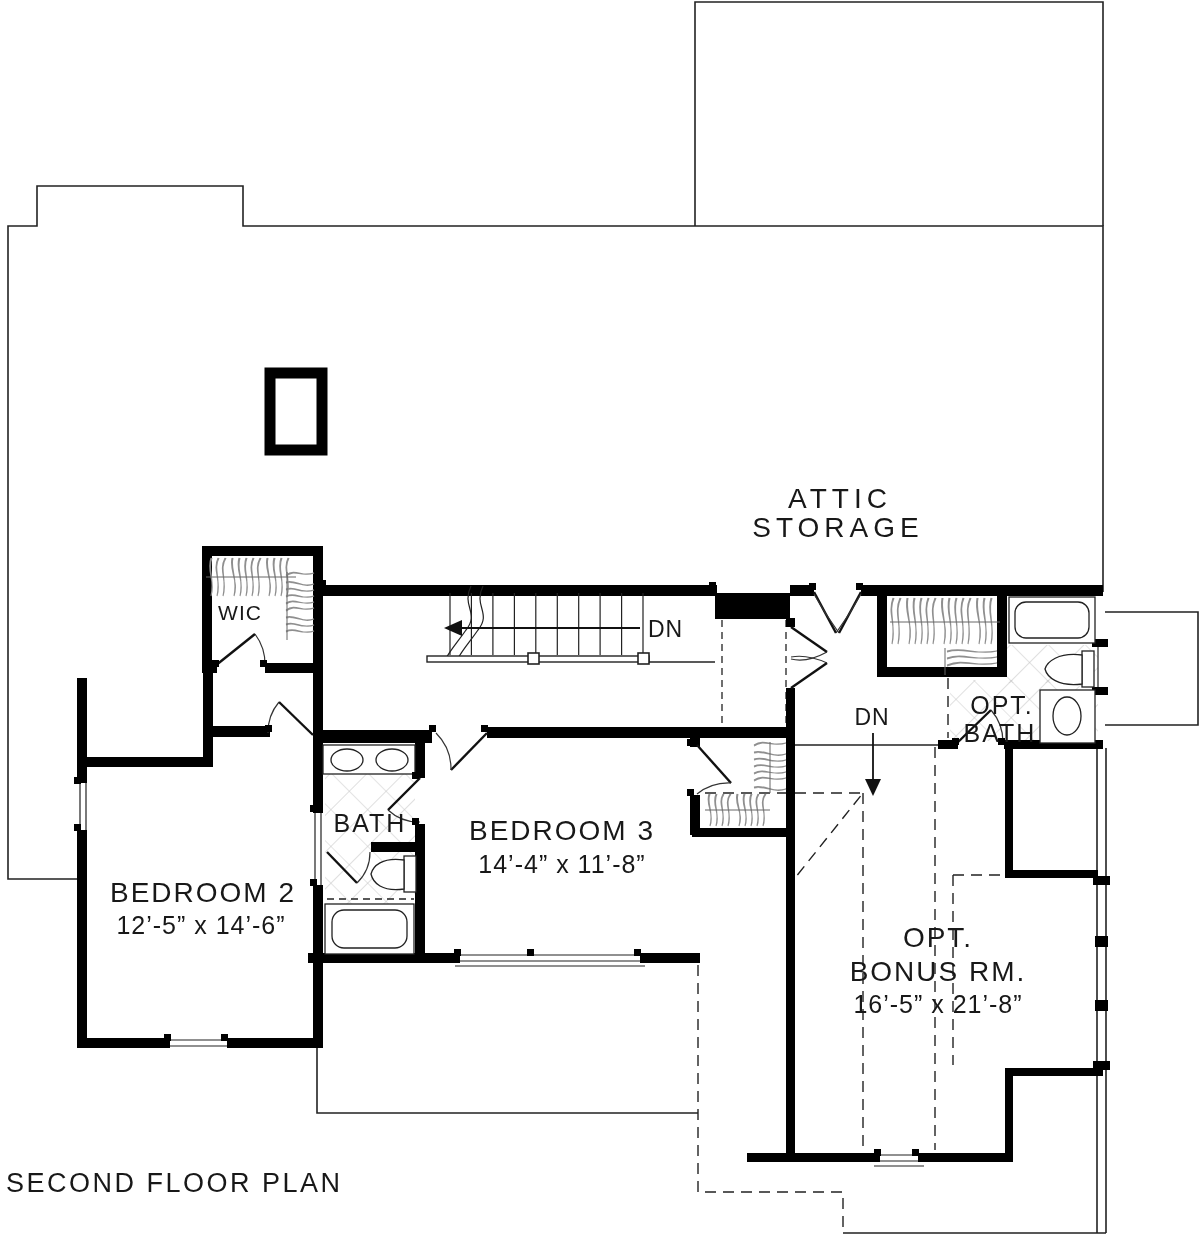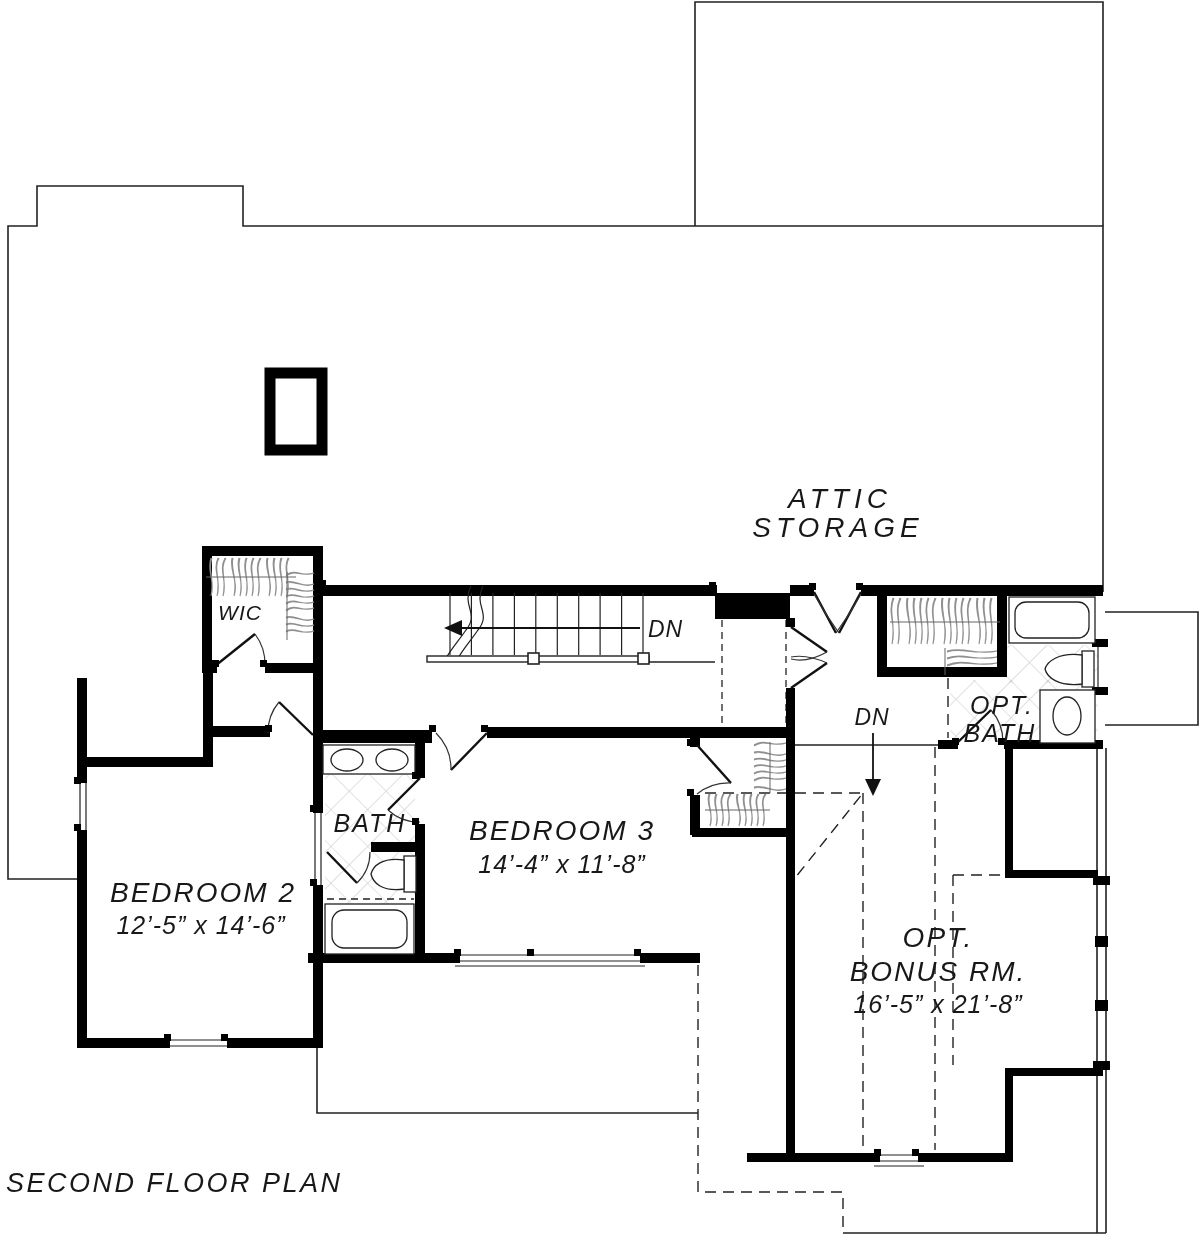--- a/index.html
+++ b/index.html
@@ -1,16 +1,16 @@
 <!DOCTYPE html>
 <html><head>
 <meta charset="utf-8">
 <style>
   html,body{margin:0;padding:0;background:#ffffff;}
-  #stage{position:relative;width:1200px;height:1244px;background:#fff;overflow:hidden;font-style:italic;}
+  #stage{position:relative;width:1200px;height:1244px;background:#fff;overflow:hidden;}
   svg{display:block;}
   text{font-family:"Liberation Sans", sans-serif;fill:#181818;}
   .room-label{font-size:28px;letter-spacing:2px;}
   .room-dims{font-size:25px;letter-spacing:1px;}
   .small-label{font-size:25px;letter-spacing:2px;}
   .tiny-label{font-size:21px;letter-spacing:1px;}
   .dn-label{font-size:23px;letter-spacing:1px;}
   .attic-label{font-size:28px;letter-spacing:5px;}
   .title-label{font-size:27px;letter-spacing:2.5px;}
   .wall{fill:#000;}

